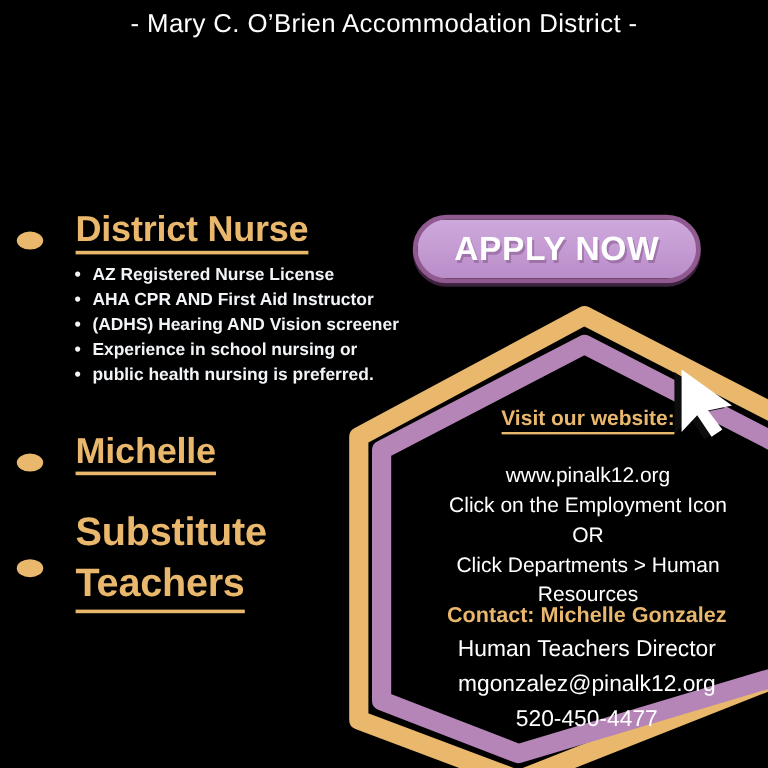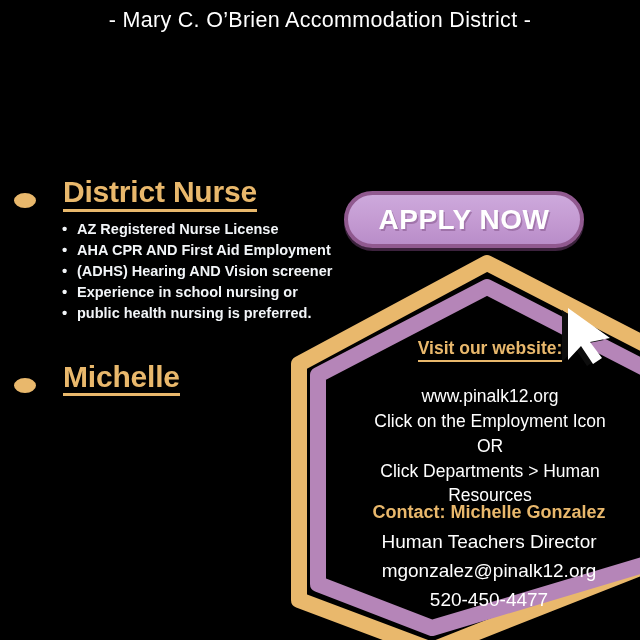--- a/index.html
+++ b/index.html
@@ -113,21 +113,21 @@
 
   .job-title.big {
     font-size: 33px;
     line-height: 1.28;
   }
 
   
   .apply-btn {
     position: absolute;
     left: 344px;
-    top: 191px;
+    top: 179px;
     width: 240px;
     height: 57px;
     border-radius: 30px;
     background: linear-gradient(180deg, #cda9dc 0%, #c59cd3 48%, #b98dc9 100%);
     border: 4px solid #90598f;
     box-sizing: border-box;
     box-shadow: 0 3px 0 rgba(110,62,112,0.55);
     display: flex;
     align-items: center;
     justify-content: center;
@@ -213,40 +213,49 @@
 
     <div class="job-block">
       <div class="job-head-row">
         <div class="dot"></div>
         <div class="job-title">
           <span class="u">District Nurse</span>
         </div>
       </div>
       <ul class="reqs">
         <li>AZ Registered Nurse License</li>
-        <li>AHA CPR AND First Aid Employment</li>
+        <li>AHA CPR AND First Aid Instructor</li>
         <li>(ADHS) Hearing AND Vision screener</li>
         <li>Experience in school nursing or</li>
         <li>public health nursing is preferred.</li>
       </ul>
     </div>
 
     <div class="spacer-custodian"></div>
 
     <div class="job-block">
       <div class="job-head-row">
         <div class="dot"></div>
         <div class="job-title">
           <span class="u">Michelle</span>
         </div>
       </div>
     </div>
 
     <div class="spacer-sub"></div>
 
+    <div class="job-block">
+      <div class="job-head-row">
+        <div class="dot"></div>
+        <div class="job-title big">
+          <span class="nou">Substitute</span><br>
+          <span class="u">Teachers</span>
+        </div>
+      </div>
+    </div>
 
   </div>
 
   <div class="apply-btn">
     <span class="label">APPLY NOW</span>
   </div>
 
   <div class="info">
     <div><span class="visit">Visit our website:</span></div>
     <div class="line">www.pinalk12.org</div>

